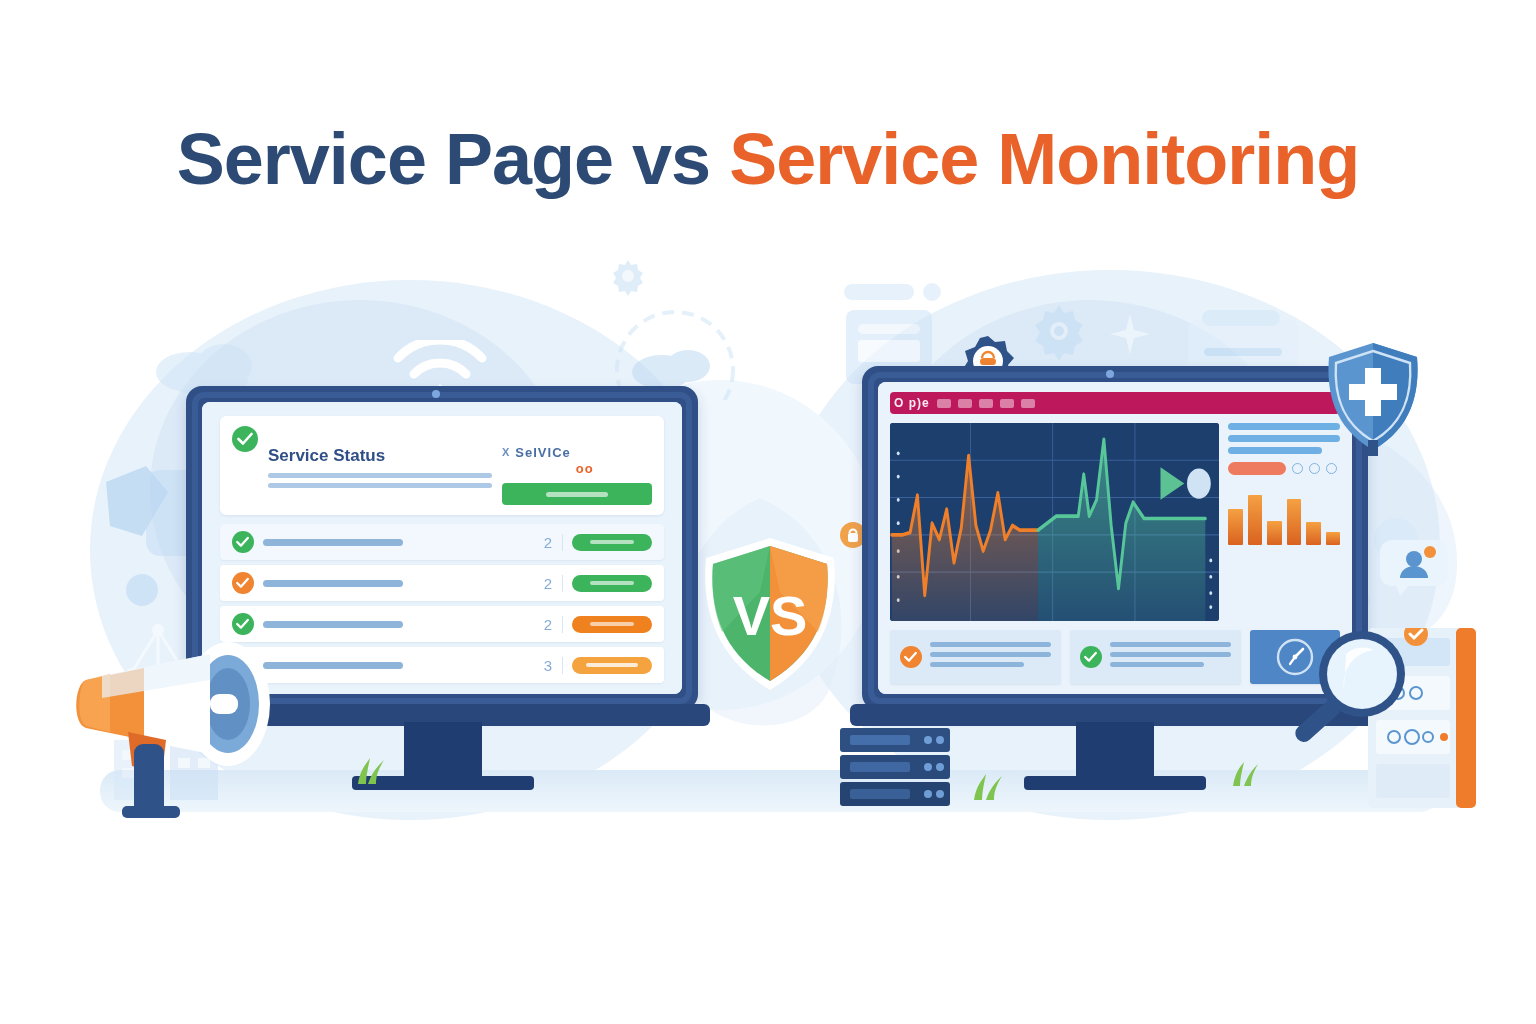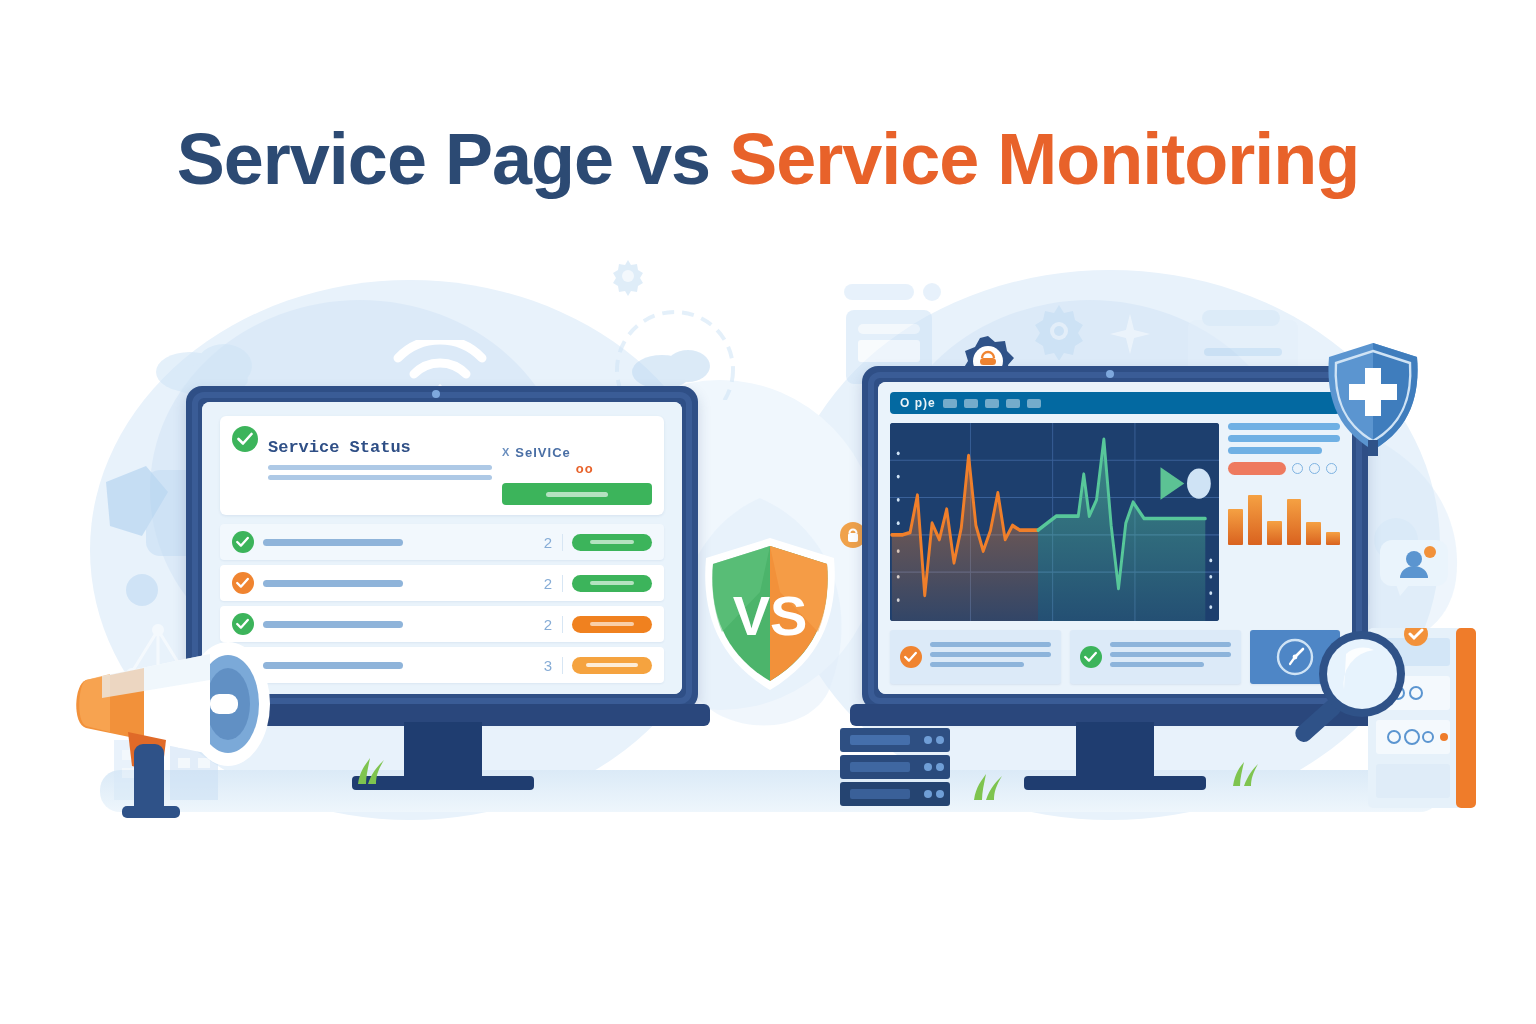--- a/index.html
+++ b/index.html
@@ -81,21 +81,21 @@
   .sp-header{
     background:#ffffff;border-radius:6px;padding:10px 12px;
     display:flex;align-items:flex-start;gap:10px;
     box-shadow:0 1px 3px rgba(50,85,140,.10);
   }
   .chk{width:26px;height:26px;border-radius:50%;flex:0 0 26px;position:relative;}
   .chk.green{background:#3cb45b;}
   .chk.orange{background:#f08430;}
   .chk svg{position:absolute;left:5px;top:6px;}
   .sp-h-main{flex:1;}
-  .sp-title{color:#2f4f86;font-size:17px;font-weight:600;line-height:1;margin-top:13px;font-family:Liberation Mono, monospace;}
+  .sp-title{color:#2f4f86;font-size:17px;font-weight:600;line-height:1;margin-top:21px;}
   .sp-lines{margin-top:9px;}
   .sline{height:5px;border-radius:3px;background:#aec9e6;margin-bottom:5px;}
   .sp-h-right{width:150px;padding-top:2px;}
   .sp-brand{
     font-size:13px;color:#4a6fa5;letter-spacing:1px;font-weight:600;
     display:flex;align-items:center;gap:5px;
   }
   .sp-brand .bx{color:#6b8fbf;font-size:11px;}
   .sp-brand .bo{color:#e8622a;margin-top:33px;}
   .sp-btn{
@@ -114,22 +114,22 @@
   .sp-row .rbar{height:7px;border-radius:4px;background:#8fb4da;width:140px;}
   .sp-row .rmid{flex:1;text-align:right;color:#86acd6;font-size:15px;padding-right:10px;border-right:1px solid #d7e6f4;}
   .sp-pill{width:80px;height:17px;border-radius:9px;display:flex;align-items:center;justify-content:center;}
   .sp-pill.green{background:#3cb45b;}
   .sp-pill.orange{background:#f0811f;}
   .sp-pill .ptxt{height:4px;width:44px;border-radius:2px;background:rgba(255,255,255,.62);}
 
   
   .dash{position:absolute;left:0;top:0;right:0;bottom:0;background:#eaf3fb;padding:10px 12px;box-sizing:border-box;display:flex;flex-direction:column;}
   .dash-top{
-    background:#0369a1;border-radius:4px;height:22px;
-    display:flex;align-items:center;gap:7px;padding:0 10px;
+    background:#be185d;border-radius:4px;height:22px;
+    display:flex;align-items:center;gap:7px;padding:0 4px;
   }
   .dash-top .dt-txt{color:#ffffff;font-size:12px;font-weight:600;letter-spacing:1px;opacity:.92;}
   .dash-top .dt-seg{height:9px;width:14px;background:rgba(255,255,255,.45);border-radius:2px;}
   .dash-body{display:flex;gap:9px;margin-top:9px;flex:1;}
   .chart-panel{
     flex:1;background:#1d3f6e;border-radius:3px;position:relative;overflow:hidden;
   }
   .chart-panel svg{display:block;width:100%;height:100%;}
   .side-panel{width:112px;display:flex;flex-direction:column;}
   .sp-line{height:7px;border-radius:4px;background:#6fb0e4;margin-bottom:5px;}

